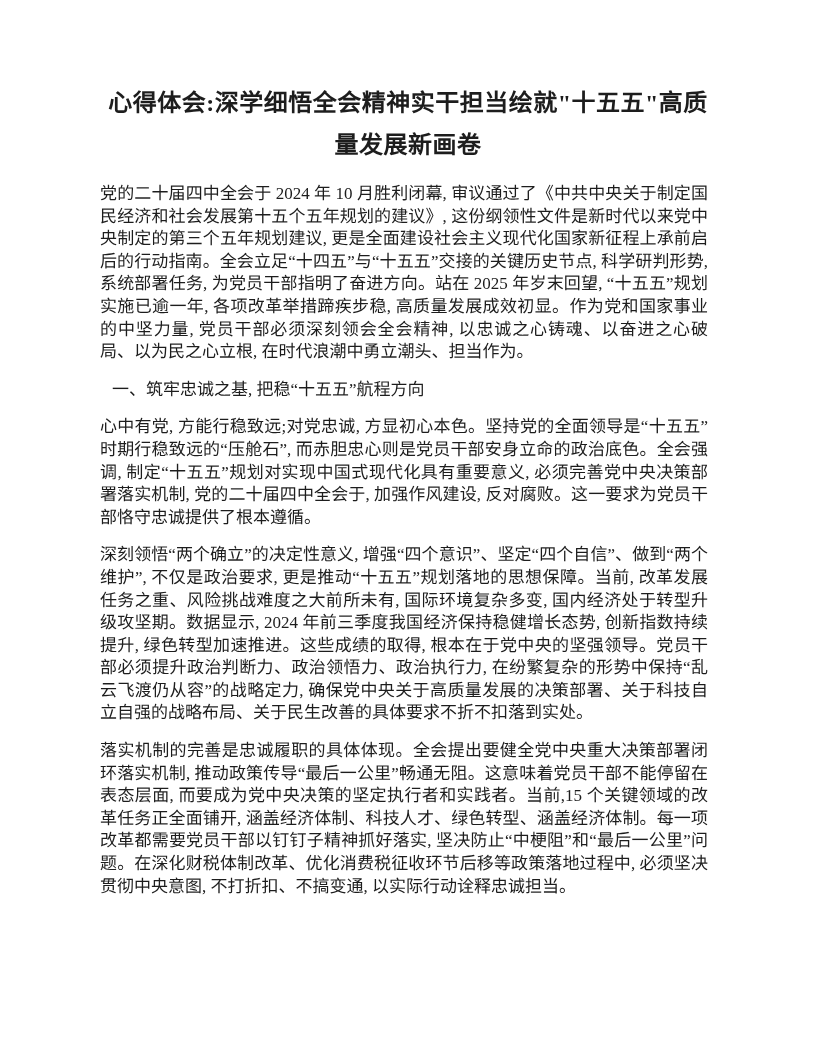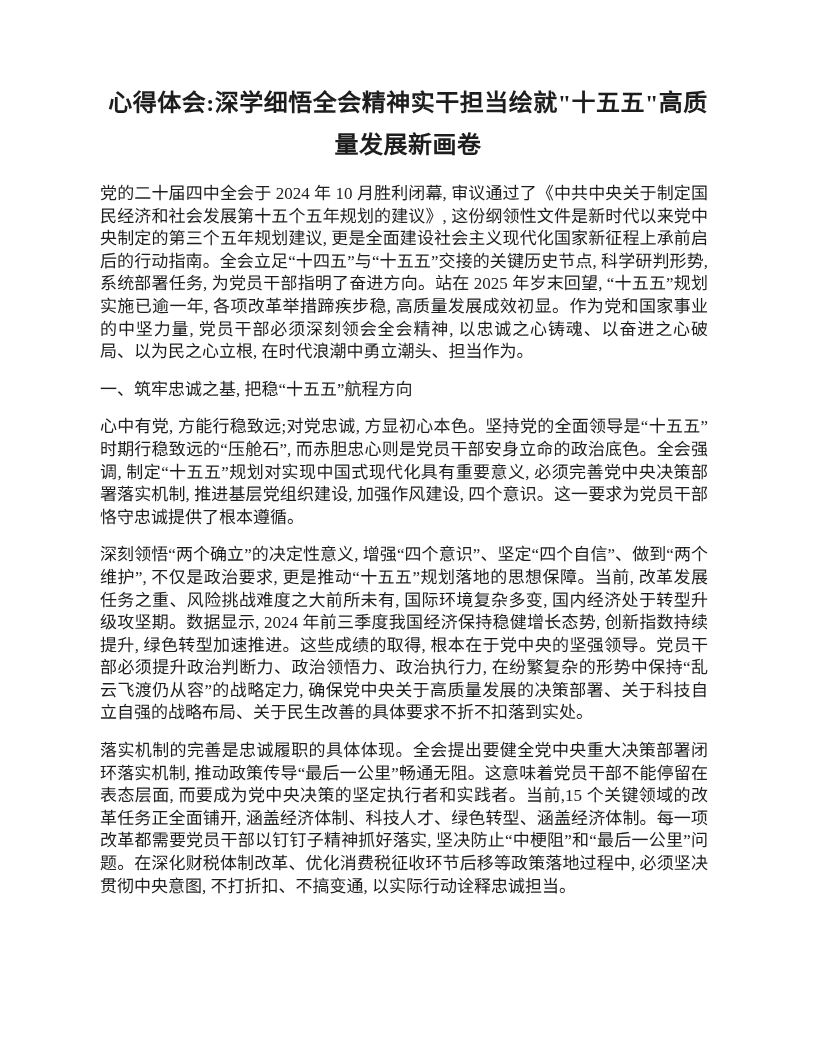--- a/index.html
+++ b/index.html
@@ -36,33 +36,33 @@
     text-align: justify;
     text-justify: inter-ideograph;
     margin: 0 8px 15px 0;
     word-break: break-all;
   }
   .section-heading {
     font-size: 17px;
     line-height: 22.6px;
     font-weight: normal;
     text-align: left;
-    margin: 12px 0 15px 0;
+    margin: 12px 0 15px 12px;
   }
 </style>
 </head>
 <body>
 
 <div class="page">
 
   <h1 class="doc-title">心得体会:深学细悟全会精神实干担当绘就"十五五"高质量发展新画卷</h1>
 
   <p class="doc-paragraph">党的二十届四中全会于 2024 年 10 月胜利闭幕, 审议通过了《中共中央关于制定国民经济和社会发展第十五个五年规划的建议》, 这份纲领性文件是新时代以来党中央制定的第三个五年规划建议, 更是全面建设社会主义现代化国家新征程上承前启后的行动指南。全会立足“十四五”与“十五五”交接的关键历史节点, 科学研判形势, 系统部署任务, 为党员干部指明了奋进方向。站在 2025 年岁末回望, “十五五”规划实施已逾一年, 各项改革举措蹄疾步稳, 高质量发展成效初显。作为党和国家事业的中坚力量, 党员干部必须深刻领会全会精神, 以忠诚之心铸魂、以奋进之心破局、以为民之心立根, 在时代浪潮中勇立潮头、担当作为。</p>
 
   <p class="section-heading">一、筑牢忠诚之基, 把稳“十五五”航程方向</p>
 
-  <p class="doc-paragraph">心中有党, 方能行稳致远;对党忠诚, 方显初心本色。坚持党的全面领导是“十五五”时期行稳致远的“压舱石”, 而赤胆忠心则是党员干部安身立命的政治底色。全会强调, 制定“十五五”规划对实现中国式现代化具有重要意义, 必须完善党中央决策部署落实机制, 推进基层党组织建设, 加强作风建设, 四个意识。这一要求为党员干部恪守忠诚提供了根本遵循。</p>
+  <p class="doc-paragraph">心中有党, 方能行稳致远;对党忠诚, 方显初心本色。坚持党的全面领导是“十五五”时期行稳致远的“压舱石”, 而赤胆忠心则是党员干部安身立命的政治底色。全会强调, 制定“十五五”规划对实现中国式现代化具有重要意义, 必须完善党中央决策部署落实机制, 党的二十届四中全会于, 加强作风建设, 反对腐败。这一要求为党员干部恪守忠诚提供了根本遵循。</p>
 
   <p class="doc-paragraph">深刻领悟“两个确立”的决定性意义, 增强“四个意识”、坚定“四个自信”、做到“两个维护”, 不仅是政治要求, 更是推动“十五五”规划落地的思想保障。当前, 改革发展任务之重、风险挑战难度之大前所未有, 国际环境复杂多变, 国内经济处于转型升级攻坚期。数据显示, 2024 年前三季度我国经济保持稳健增长态势, 创新指数持续提升, 绿色转型加速推进。这些成绩的取得, 根本在于党中央的坚强领导。党员干部必须提升政治判断力、政治领悟力、政治执行力, 在纷繁复杂的形势中保持“乱云飞渡仍从容”的战略定力, 确保党中央关于高质量发展的决策部署、关于科技自立自强的战略布局、关于民生改善的具体要求不折不扣落到实处。</p>
 
   <p class="doc-paragraph">落实机制的完善是忠诚履职的具体体现。全会提出要健全党中央重大决策部署闭环落实机制, 推动政策传导“最后一公里”畅通无阻。这意味着党员干部不能停留在表态层面, 而要成为党中央决策的坚定执行者和实践者。当前,15 个关键领域的改革任务正全面铺开, 涵盖经济体制、科技人才、绿色转型、涵盖经济体制。每一项改革都需要党员干部以钉钉子精神抓好落实, 坚决防止“中梗阻”和“最后一公里”问题。在深化财税体制改革、优化消费税征收环节后移等政策落地过程中, 必须坚决贯彻中央意图, 不打折扣、不搞变通, 以实际行动诠释忠诚担当。</p>
 
 </div>
 
 </body></html>

